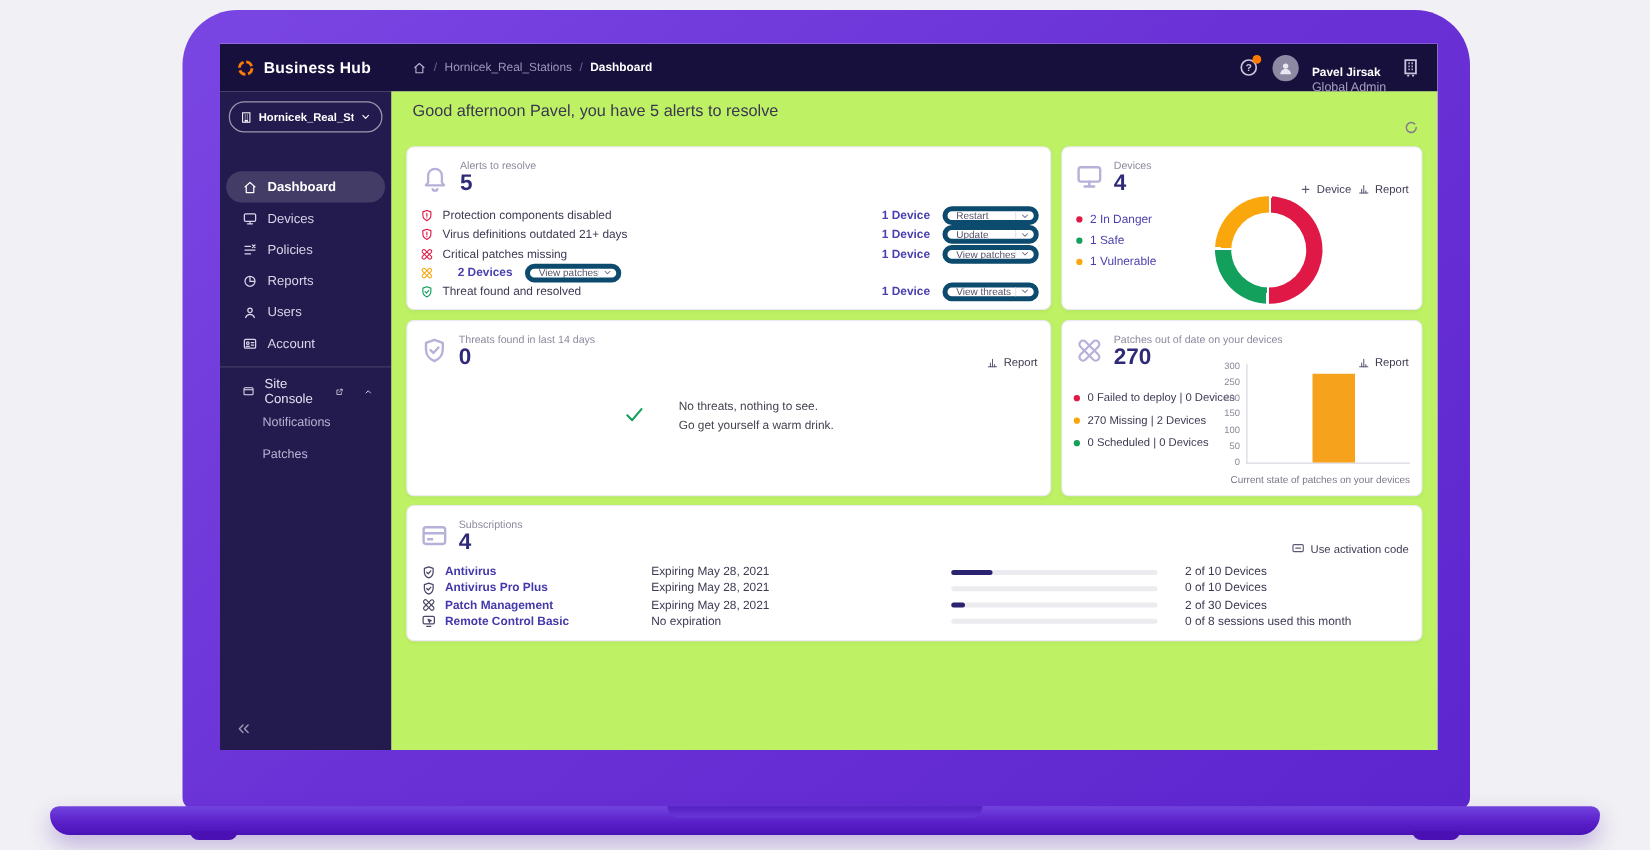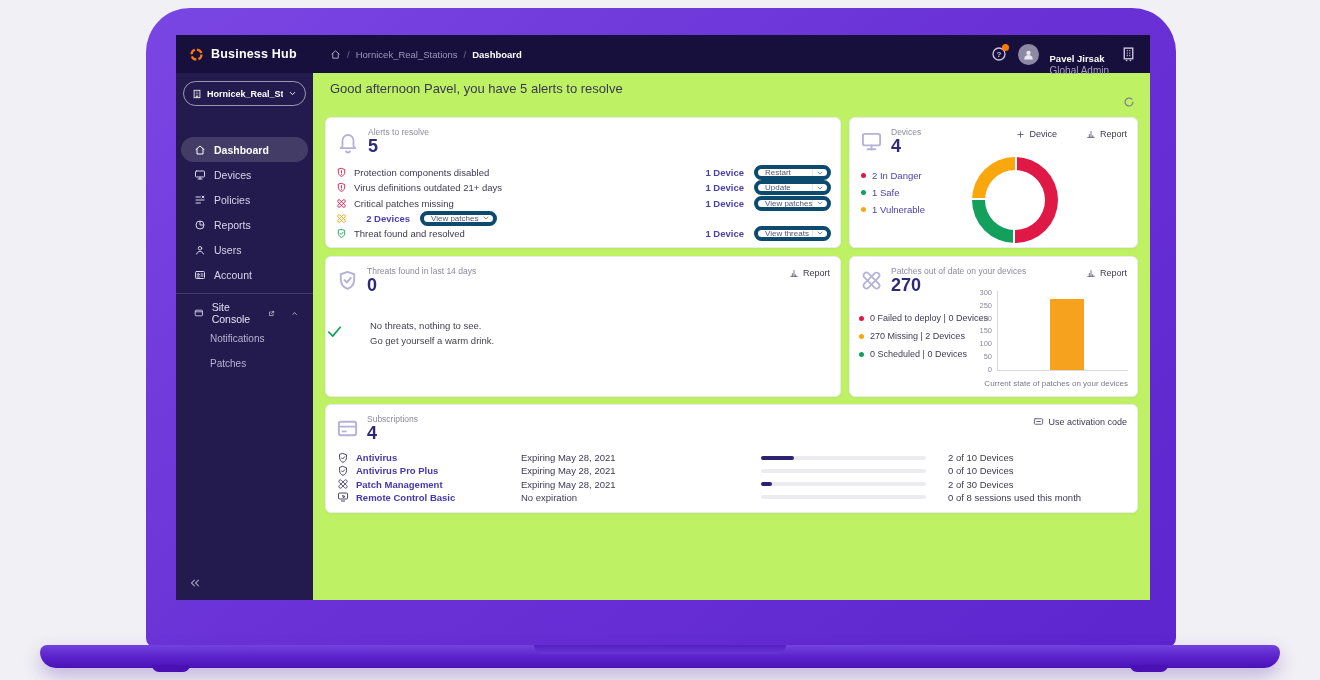--- a/index.html
+++ b/index.html
@@ -74,21 +74,21 @@
   .card-alerts   { left:12px;  top:44px;  width:516px; height:131px; }
   .card-devices  { left:536px; top:44px;  width:289px; height:131px; }
   .card-threats  { left:12px;  top:183px; width:516px; height:141px; }
   .card-patches  { left:536px; top:183px; width:289px; height:141px; }
   .card-subs     { left:12px;  top:331px; width:813px; height:109px; }
 
   .card-head { position:absolute; left:10px; top:9px; display:flex; align-items:flex-start; gap:8px; }
   .head-icon { color:#b5b1d8; margin-top:3px; }
   .head-label { font-size:8.5px; color:#8d8a9e; }
   .head-count { font-size:18px; font-weight:bold; color:#2f2a78; line-height:1.05; }
-  .card-actions { position:absolute; right:10px; top:11px; display:flex; gap:29px;text-align:center; }
+  .card-actions { position:absolute; right:10px; top:28px; display:flex; gap:5px;text-align:center; }
   .mini-action { display:flex; align-items:center; gap:4px; font-size:9px; color:#3d3a52; }
   .mini-action .ic { color:#5c5975; }
 
   
   .alert-rows { position:absolute; left:10px; right:9px; top:47px; bottom:6px;
     display:flex; flex-direction:column; }
   .alert-row { display:flex; align-items:center; height:16px; }
   .alert-ic { display:flex; margin-right:7px; }
   .alert-label { font-size:9.5px; color:#3c3a52; flex:1; }
   .alert-devices { font-size:9.5px; font-weight:bold; color:#4a3fae; width:56px; text-align:right;
@@ -103,21 +103,21 @@
   .legend { position:absolute; display:flex; flex-direction:column; }
   .legend-devices { left:11px; top:52px; gap:6px; }
   .legend-row { display:flex; align-items:center; gap:6px; }
   .dot { width:5px; height:5px; border-radius:50%; flex:0 0 5px; }
   .legend-devices .legend-text { font-size:9.5px; color:#4a3fae; }
   .donut { position:absolute; left:122px; top:39px; width:86px; height:86px; border-radius:50%; }
   .donut-hole { position:absolute; inset:13px; border-radius:50%; background:#fff; }
 
   
   .empty-state { position:absolute; left:0; right:0; top:62px; display:flex;
-    align-items:flex-start; gap:27px; }
+    justify-content:center; align-items:flex-start; gap:27px; }
   .empty-check { color:#12a05c; margin-top:4px; display:flex; }
   .empty-text { font-size:9.5px; color:#45424f; line-height:1.55; }
 
   
   .legend-patches { left:9px; top:56px; gap:8px; }
   .legend-patches .legend-text { font-size:9px; color:#3c3a52; }
   .pchart { position:absolute; left:122px; right:9px; top:34px; height:80px; }
   .pchart-ylabels { position:absolute; left:0; top:-3px; bottom:-3px; width:20px;
     display:flex; flex-direction:column; justify-content:space-between; align-items:flex-end;
     font-size:7.5px; color:#8a8798; }

